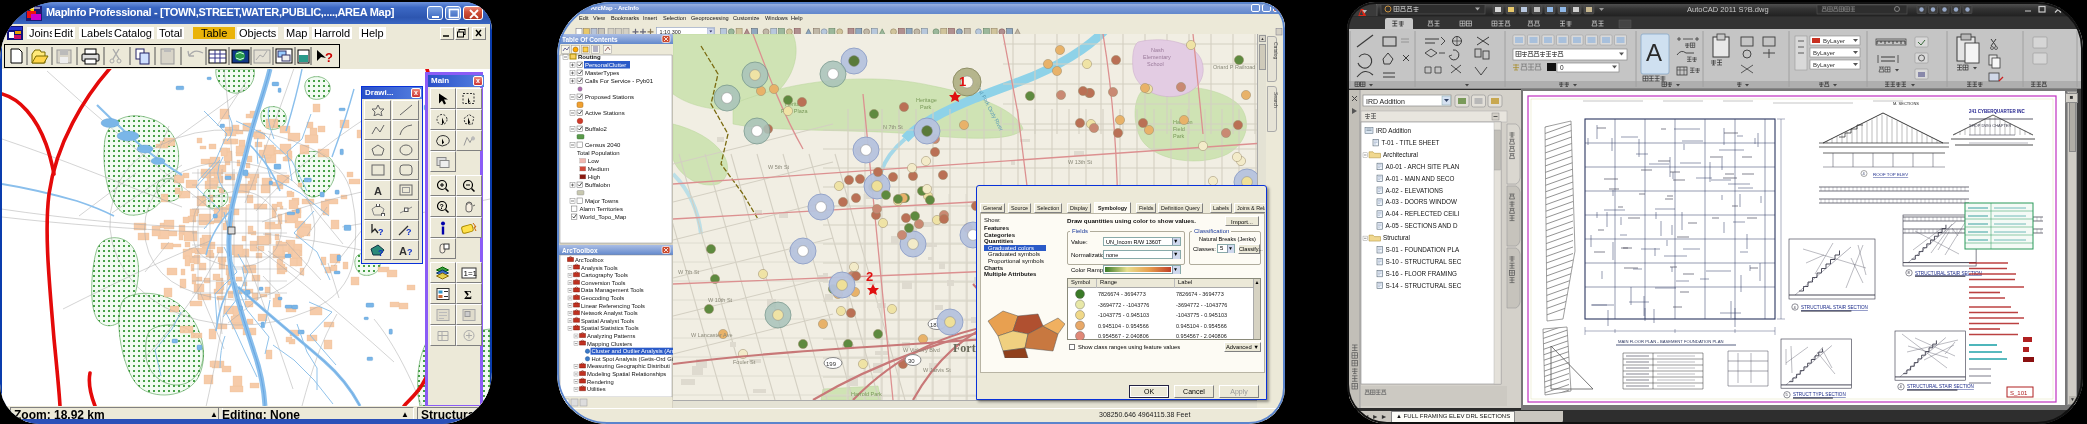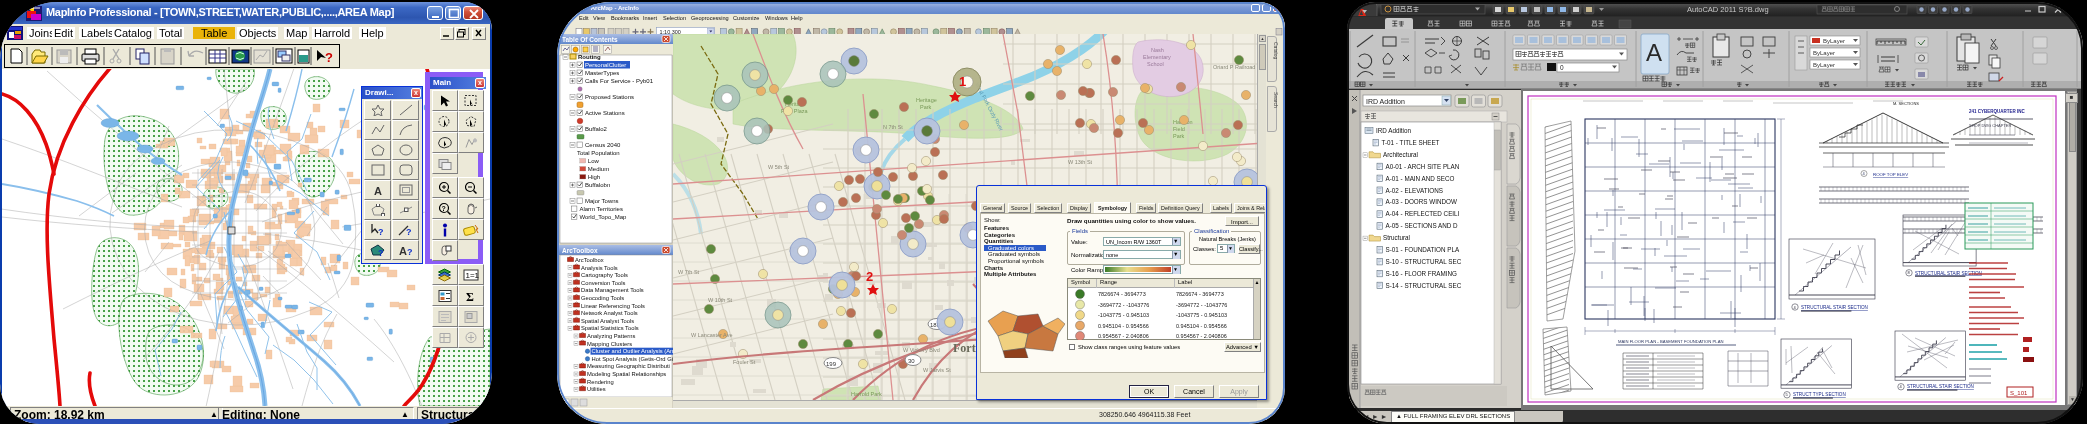--- a/index.html
+++ b/index.html
@@ -687,21 +687,21 @@
           </svg>
         </div>
       <div class="fb" style="left:28px;top:140px">
           <svg width="16" height="14">
             <text x="1" y="12" font-size="11" font-weight="bold" fill="#333" font-family="Liberation Sans">A</text>
             <text x="9" y="12" font-size="9" font-weight="bold" fill="#13c">?</text>
           </svg>
         </div>
     </div>
   </div>
-  <div class="abs" id="ftMain" style="left:425px;top:70px;width:58px;height:192px;border:5px solid #8b5cf6;background:#ece9d8">
+  <div class="abs" id="ftMain" style="left:425px;top:70px;width:58px;height:336px;border:3px solid #8b5cf6;background:#ece9d8">
     <div class="abs" style="left:0;top:0;width:56px;height:12px;background:linear-gradient(90deg,#2a50c8,#5580e0);color:#fff;font-size:8px;font-weight:bold;padding-left:3px;line-height:12px">Main<span class="abs" style="right:1px;top:1px;width:10px;height:10px;background:linear-gradient(180deg,#e87,#c33);border:1px solid #fff;border-radius:2px;color:#fff;font-size:7px;line-height:8px;text-align:center">x</span></div>
     <div class="abs" id="ftMainBody" style="left:2px;top:13px;width:54px;height:260px">
       <div class="fb" style="left:0;top:0;width:26px;height:21px">
           <svg width="12" height="13">
             <path d="M2 1 l0 10 3 -3 2 4 2 -1 -2 -4 4 0 Z" fill="#000"></path>
           </svg>
         </div>
       <div class="fb" style="left:26px;top:0;width:26px;height:21px">
           <svg width="14" height="13">
             <rect x="1" y="1" width="11" height="10" fill="none" stroke="#333" stroke-dasharray="2 1.5"></rect>

